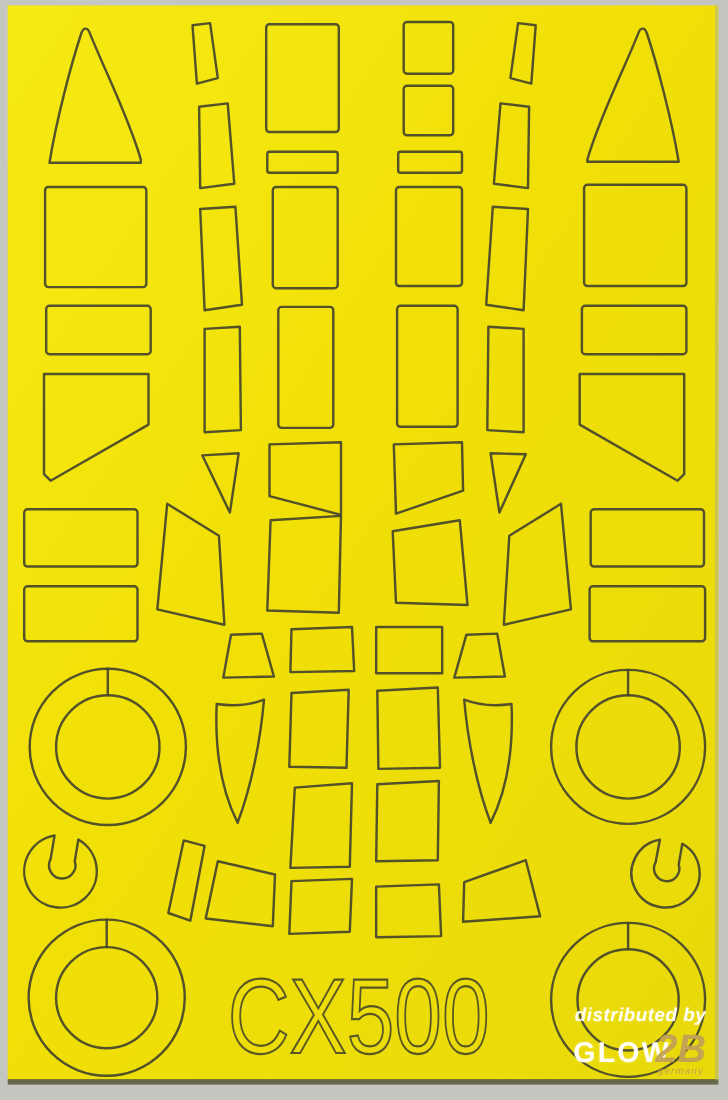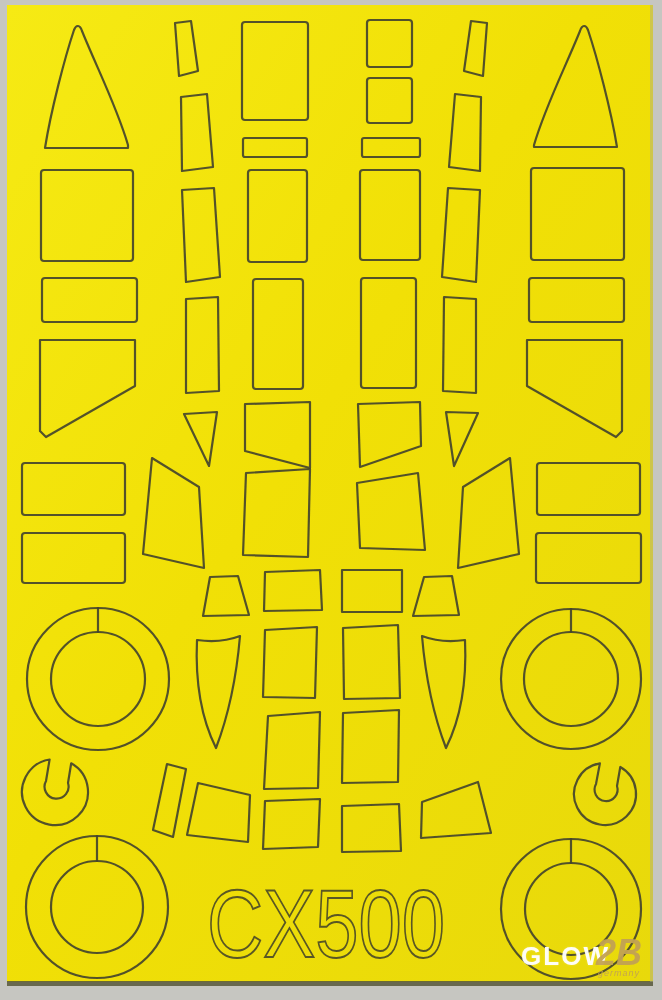--- a/index.html
+++ b/index.html
@@ -157,16 +157,17 @@
 
       <path class="cut" d="M167,764 L186,769 L173,837 L153,830 Z"></path>
       <path class="cut" d="M198,783 L250,795 L248,842 L187,835 Z"></path>
       <path class="cut" d="M422,802 L478,782 L491,833 L421,838 Z"></path>
 
       <text class="code-text" x="207" y="957" font-size="97" textLength="238" lengthAdjust="spacingAndGlyphs">CX500</text>
     </g>
   </svg>
 
   <div class="watermark">
+    <div class="wm-line1">distributed by</div>
     <div class="wm-brand"><span class="glow">GLOW</span><span class="two-b">2B</span></div>
     <div class="wm-country">germany</div>
   </div>
 </div>
 
 </body></html>

